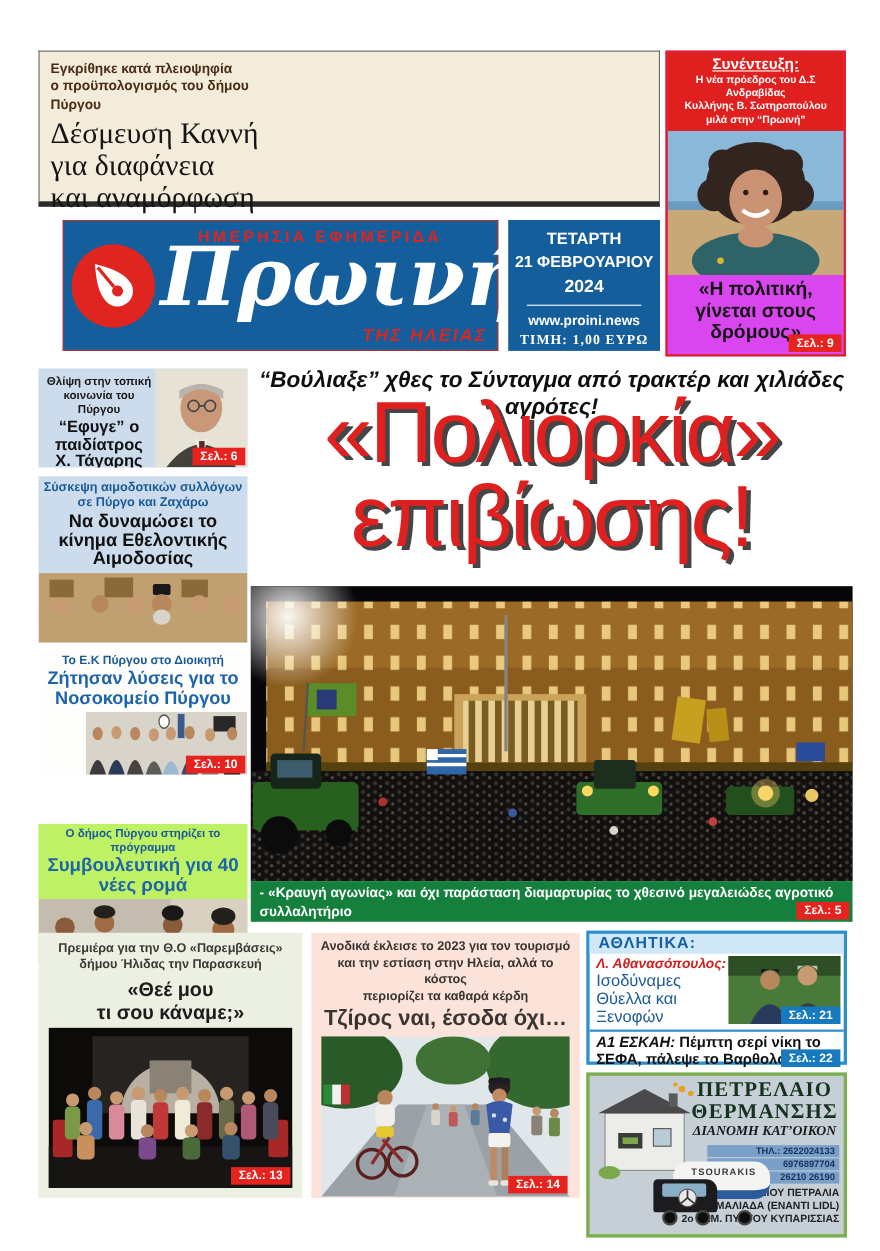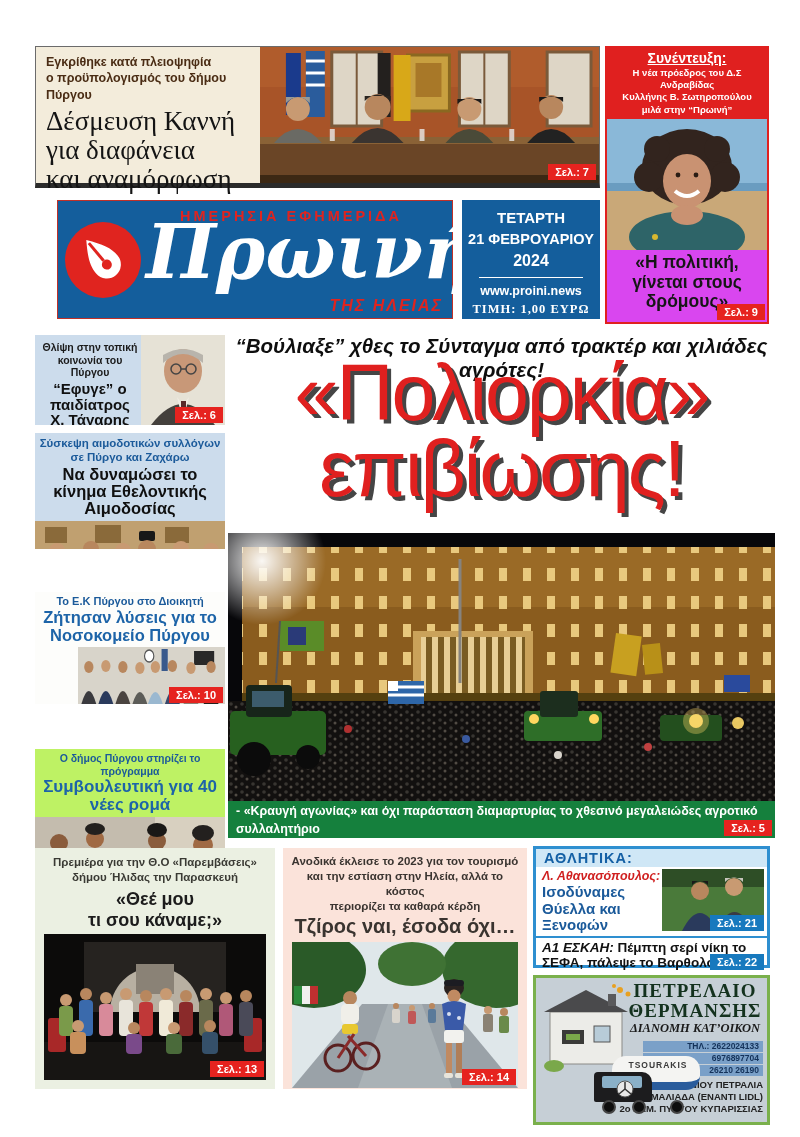--- a/index.html
+++ b/index.html
@@ -5,21 +5,21 @@
   html,body{margin:0;padding:0;background:#ffffff;}
   #page{position:relative;width:800px;height:1137px;background:#fff;overflow:hidden;
         font-family:"Liberation Sans",sans-serif;color:#111;}
   .abs{position:absolute;}
   .badge{position:absolute;font-size:11px;font-weight:bold;color:#fff;padding:0 7px;line-height:16px;white-space:nowrap;}
   .badge.red{background:#e6231f;}
   .badge.blue{background:#1779be;}
   svg{display:block;}
 
   
-  .tl-box{left:35px;top:46px;width:565px;height:142px;border:1px solid #6b6b6b;border-bottom:5px solid #2b2b2b;display:flex;box-sizing:border-box;background:#f3ecdb;}
+  .tl-box{left:35px;top:46px;width:565px;height:142px;border:1px solid #6b6b6b;border-bottom:5px solid #2b2b2b;display:flex;box-sizing:border-box;background:#f3ecdb;flex-direction:column;}
   .tl-text{width:224px;padding:7px 4px 0 10px;box-sizing:border-box;}
   .tl-kicker{color:#4a2c14;font-weight:bold;font-size:12.5px;line-height:1.3;}
   .tl-head{font-family:"Liberation Serif",serif;font-size:27px;line-height:1.07;color:#141414;margin-top:4px;}
   .tl-photo{flex:1;position:relative;overflow:hidden;}
 
   
   .iv-box{left:605px;top:46px;width:164px;height:278px;border:2px solid #e0201f;background:#d946ef;box-sizing:border-box;}
   .iv-head{background:#e0201f;color:#fff;text-align:center;padding:2px 1px 3px;}
   .iv-head .t{font-weight:bold;font-size:14px;text-decoration:underline;line-height:1.2;}
   .iv-sub{font-size:9.5px;line-height:1.3;font-weight:bold;}
@@ -62,21 +62,21 @@
   .th-box .h{font-weight:bold;font-size:18px;color:#1c1c1c;line-height:1.15;margin-top:4px;}
   .tour-box{left:283px;top:848px;width:244px;height:241px;background:#fbe3da;text-align:center;padding-top:6px;box-sizing:border-box;}
   .tour-box .k{font-weight:bold;font-size:11.5px;color:#3a3430;line-height:1.3;padding:0 6px;}
   .tour-box .h{font-weight:bold;font-size:20px;color:#3a3430;margin-top:1px;}
   .bx-photo{position:relative;margin:4px 9px 0;overflow:hidden;}
 
   .sp-box{left:533px;top:846px;width:237px;height:122px;border:3px solid #2e8fd0;background:#fff;box-sizing:border-box;}
   .sp-head{background:#cfe7f6;color:#1460a5;font-weight:bold;font-size:14.5px;padding:1px 8px;letter-spacing:1px;}
   .sp-row1{display:flex;padding:2px 3px 0 6px;}
   .sp-k{color:#d02020;font-style:italic;font-weight:bold;font-size:12.5px;}
-  .sp-h{color:#1b5a9a;font-weight:bold;font-size:15px;line-height:1.1;margin-top:1px;}
+  .sp-h{color:#1b5a9a;font-weight:normal;font-size:15px;line-height:1.1;margin-top:1px;}
   .sp-div{border-top:2px solid #2e8fd0;margin:2px 0 0;}
   .sp-row2{padding:2px 6px 0;font-size:13.5px;line-height:1.15;color:#111;position:relative;}
   .sp-row2 .ital{font-style:italic;font-weight:bold;}
   .sp-row2 .bold{font-weight:bold;}
 
   .ad-box{left:533px;top:975px;width:237px;height:150px;border:3px solid #7ab04c;background:#c6cfd6;box-sizing:border-box;position:absolute;overflow:hidden;}
   .ad-title{position:absolute;right:3px;top:3px;width:138px;text-align:center;font-family:"Liberation Serif",serif;font-weight:bold;color:#14321e;font-size:19px;line-height:1.05;letter-spacing:1px;}
   .ad-sub{font-style:italic;font-size:12.5px;letter-spacing:0;margin-top:1px;color:#1a1a1a;}
   .ad-phones{position:absolute;right:4px;top:63px;width:120px;text-align:right;}
   .ad-phone{background:#7aa0c8;color:#14325a;font-weight:bold;font-size:8.5px;padding:0 4px;margin-bottom:1px;line-height:11px;}
@@ -298,21 +298,21 @@
         <circle cx="50" cy="34" r="5" fill="none" stroke="#444" stroke-width="1.5"></circle>
         <line x1="40" y1="34" x2="45" y2="34" stroke="#444" stroke-width="1.5"></line>
         <path d="M10 90 q32 -42 64 0 z" fill="#44403c"></path>
         <path d="M36 62 l6 8 l6 -8 l-6 24 z" fill="#f0ece4"></path>
         <rect x="40" y="66" width="5" height="20" fill="#5a2a2a"></rect>
       </svg>
     </div>
     <span class="badge red" style="right:2px;bottom:2px;">Σελ.: 6</span>
   </div>
 
-  <div class="abs sb" style="top:433px;height:116px;background:#ccdcec;">
+  <div class="abs sb" style="top:433px;height:151px;background:#ccdcec;">
     <div class="k" style="font-size:11.5px;padding-top:4px;">Σύσκεψη αιμοδοτικών συλλόγων σε Πύργο και Ζαχάρω</div>
     <div class="h" style="font-size:16.5px;color:#101010;margin-top:1px;">Να δυναμώσει το κίνημα Εθελοντικής Αιμοδοσίας</div>
     <div class="sb-photo" style="height:86px;margin-top:3px;">
       <svg viewBox="0 0 190 86" width="100%" height="100%" preserveAspectRatio="none">
         <rect width="190" height="86" fill="#c0a070"></rect>
         <rect x="10" y="6" width="22" height="16" fill="#8a6a3a"></rect>
           <rect x="60" y="4" width="26" height="18" fill="#8a6a3a"></rect>
           <rect x="130" y="6" width="24" height="16" fill="#8a6a3a"></rect>
         <rect y="74" width="190" height="12" fill="#7a5a34"></rect>
         <g>

